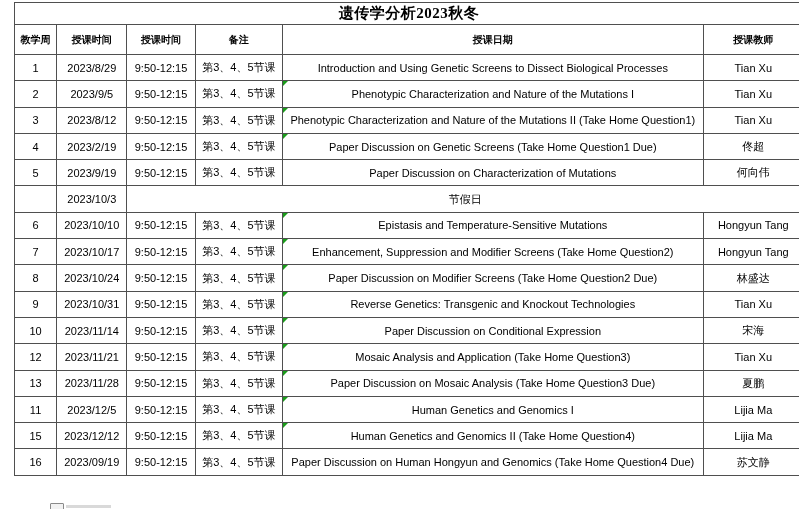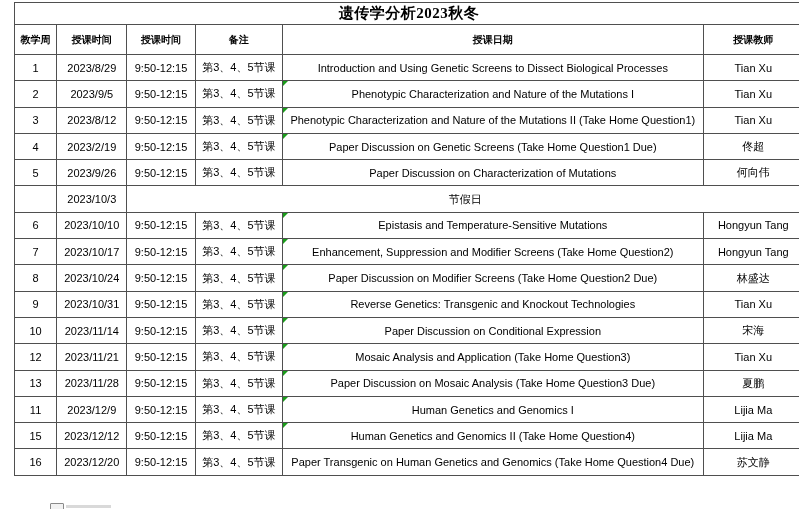--- a/index.html
+++ b/index.html
@@ -93,21 +93,21 @@
         <tr class="data-row">
       <td>4</td>
       <td>2023/2/19</td>
       <td>9:50-12:15</td>
       <td>第3、4、5节课</td>
       <td class="cell-content">Paper Discussion on Genetic Screens  (Take Home Question1 Due)<span class="tri"></span></td>
       <td>佟超</td>
     </tr>
         <tr class="data-row">
       <td>5</td>
-      <td>2023/9/26</td>
+      <td>2023/9/19</td>
       <td>9:50-12:15</td>
       <td>第3、4、5节课</td>
       <td class="cell-content">Paper Discussion on Characterization of Mutations</td>
       <td>何向伟</td>
     </tr>
         <tr class="data-row">
       <td></td>
       <td>2023/10/3</td>
       <td colspan="4" class="cell-holiday">节假日</td>
     </tr>
@@ -162,40 +162,40 @@
         <tr class="data-row">
       <td>13</td>
       <td>2023/11/28</td>
       <td>9:50-12:15</td>
       <td>第3、4、5节课</td>
       <td class="cell-content">Paper Discussion on Mosaic Analysis (Take Home Question3 Due)<span class="tri"></span></td>
       <td>夏鹏</td>
     </tr>
         <tr class="data-row">
       <td>11</td>
-      <td>2023/12/9</td>
+      <td>2023/12/5</td>
       <td>9:50-12:15</td>
       <td>第3、4、5节课</td>
       <td class="cell-content">Human Genetics and Genomics I<span class="tri"></span></td>
       <td>Lijia Ma</td>
     </tr>
         <tr class="data-row">
       <td>15</td>
       <td>2023/12/12</td>
       <td>9:50-12:15</td>
       <td>第3、4、5节课</td>
       <td class="cell-content">Human Genetics and Genomics II  (Take Home Question4)<span class="tri"></span></td>
       <td>Lijia Ma</td>
     </tr>
         <tr class="data-row">
       <td>16</td>
-      <td>2023/12/20</td>
-      <td>9:50-12:15</td>
-      <td>第3、4、5节课</td>
-      <td class="cell-content">Paper Transgenic on Human Genetics and Genomics   (Take Home Question4 Due)</td>
+      <td>2023/09/19</td>
+      <td>9:50-12:15</td>
+      <td>第3、4、5节课</td>
+      <td class="cell-content">Paper Discussion on Human Hongyun and Genomics   (Take Home Question4 Due)</td>
       <td>苏文静</td>
     </tr>
       </tbody>
   </table>
 
   <div class="autofill-stub"></div>
   <div class="autofill-shadow"></div>
 </div>
 
 </body></html>

